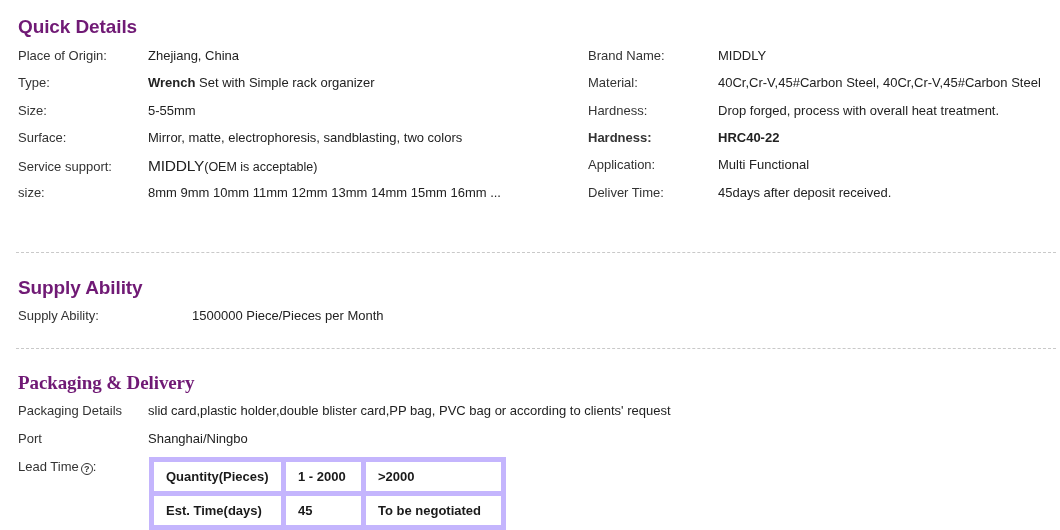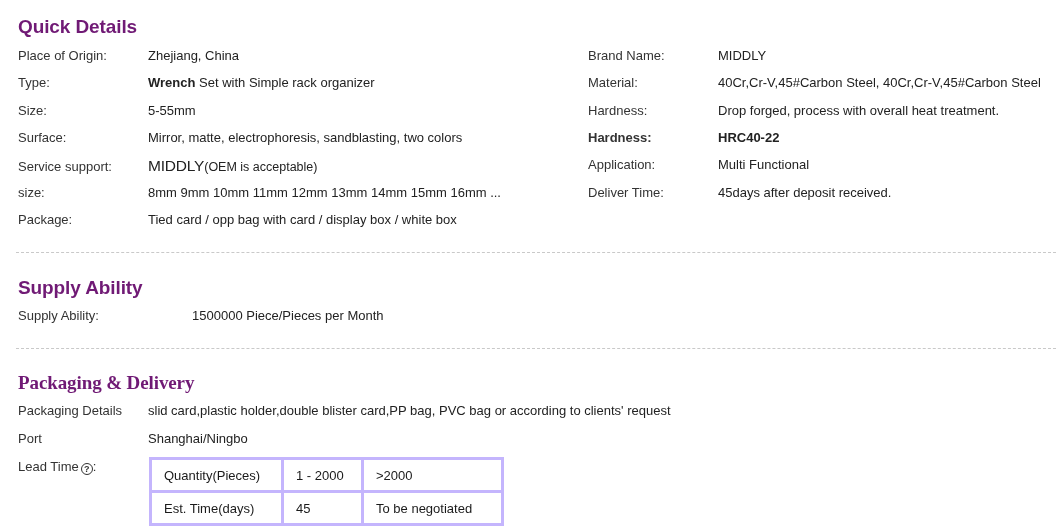--- a/index.html
+++ b/index.html
@@ -106,23 +106,23 @@
 
   
   .lead-table {
     position: absolute;
     left: 149px;
     top: 457px;
     border-collapse: collapse;
     font-size: 13px;
   }
   .lead-table td {
-    border: 3px solid #c4b5fd;
+    border: 5px solid #c4b5fd;
     padding: 7px 10px 7px 12px;
-    font-weight: normal;
+    font-weight: bold;
     color: #1a1a1a;
     white-space: nowrap;
     height: 33px;
     vertical-align: middle;
   }
   .lead-table td.c0 { width: 132px; }
   .lead-table td.c1 { width: 80px; }
   .lead-table td.c2 { width: 140px; }
 </style>
 </head>
@@ -155,24 +155,20 @@
   <div class="attr-row col-left" style="top:157px;">
     <span class="attr-label">Service support:</span>
     <span class="attr-value"><span class="emph-big">MIDDLY</span><span class="val-small">(OEM is acceptable)</span></span>
   </div>
 
   <div class="attr-row col-left" style="top:185px;">
     <span class="attr-label">size:</span>
     <span class="attr-value">8mm 9mm 10mm 11mm 12mm 13mm 14mm 15mm 16mm ...</span>
   </div>
 
-  <div class="attr-row col-left" style="top:212px;">
-    <span class="attr-label">Package:</span>
-    <span class="attr-value">Tied card / opp bag with card / display box / white box</span>
-  </div>
 
   <div class="attr-row col-right" style="top:48px;">
     <span class="attr-label">Brand Name:</span>
     <span class="attr-value">MIDDLY</span>
   </div>
 
   <div class="attr-row col-right" style="top:75px;">
     <span class="attr-label">Material:</span>
     <span class="attr-value">40Cr,Cr-V,45#Carbon Steel, 40Cr,Cr-V,45#Carbon Steel</span>
   </div>

